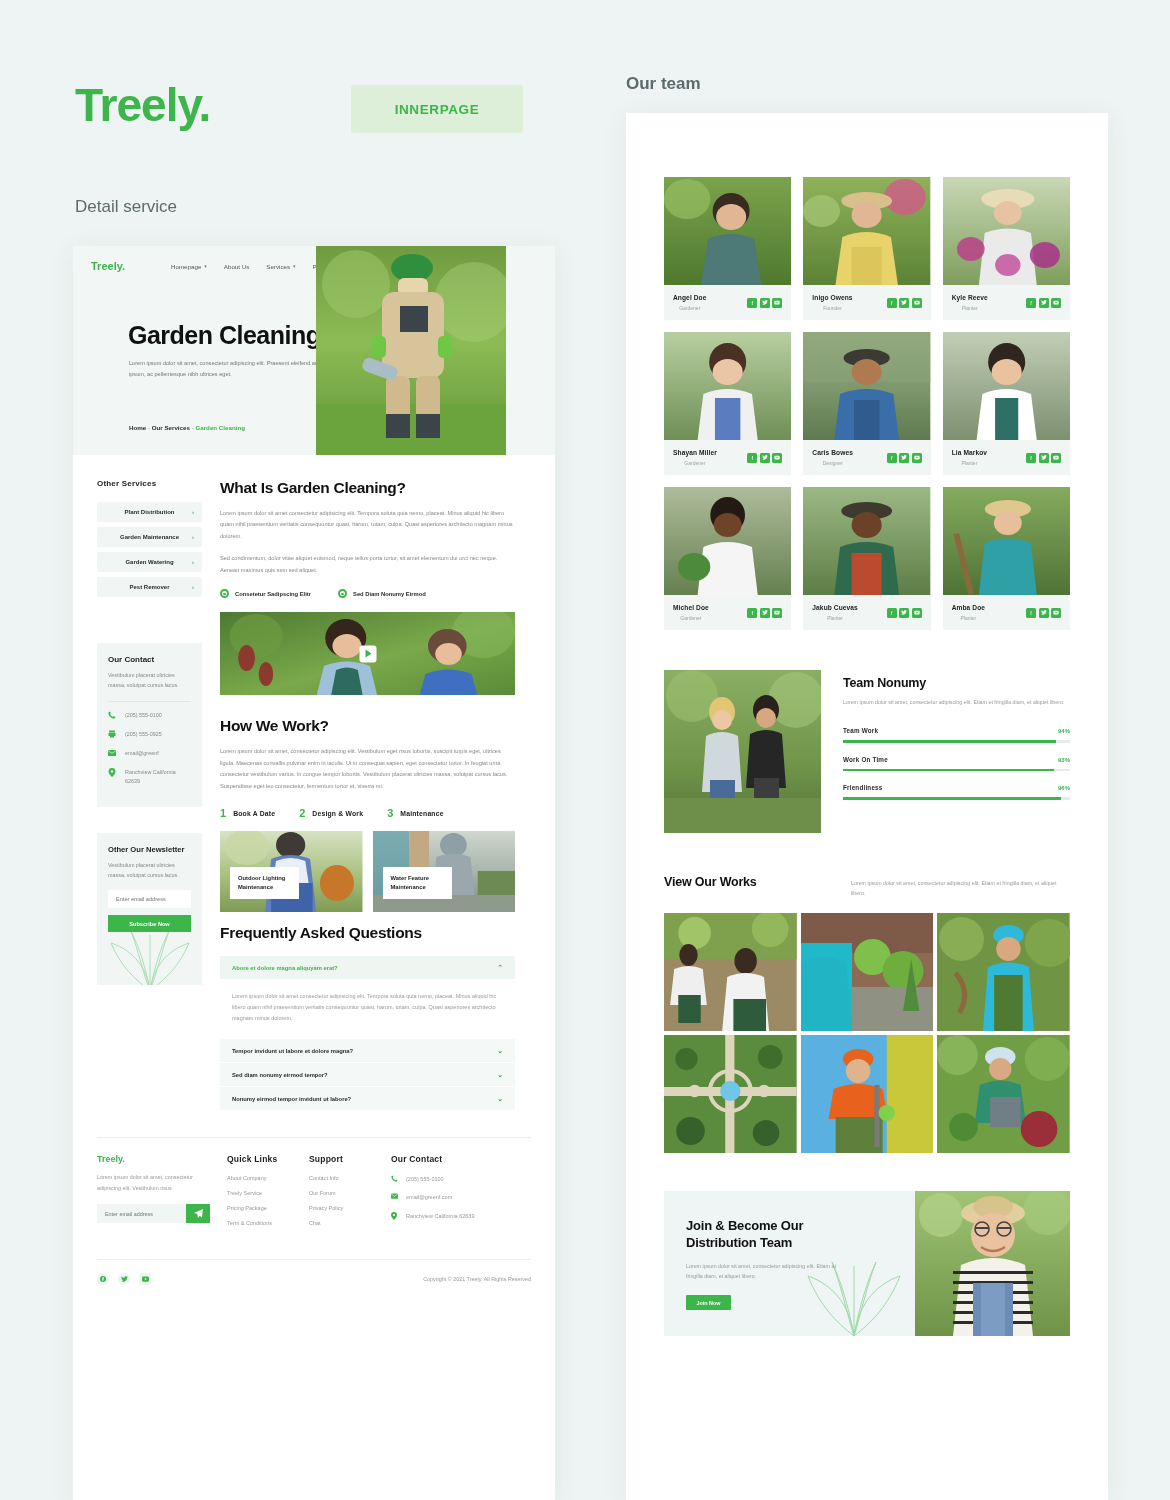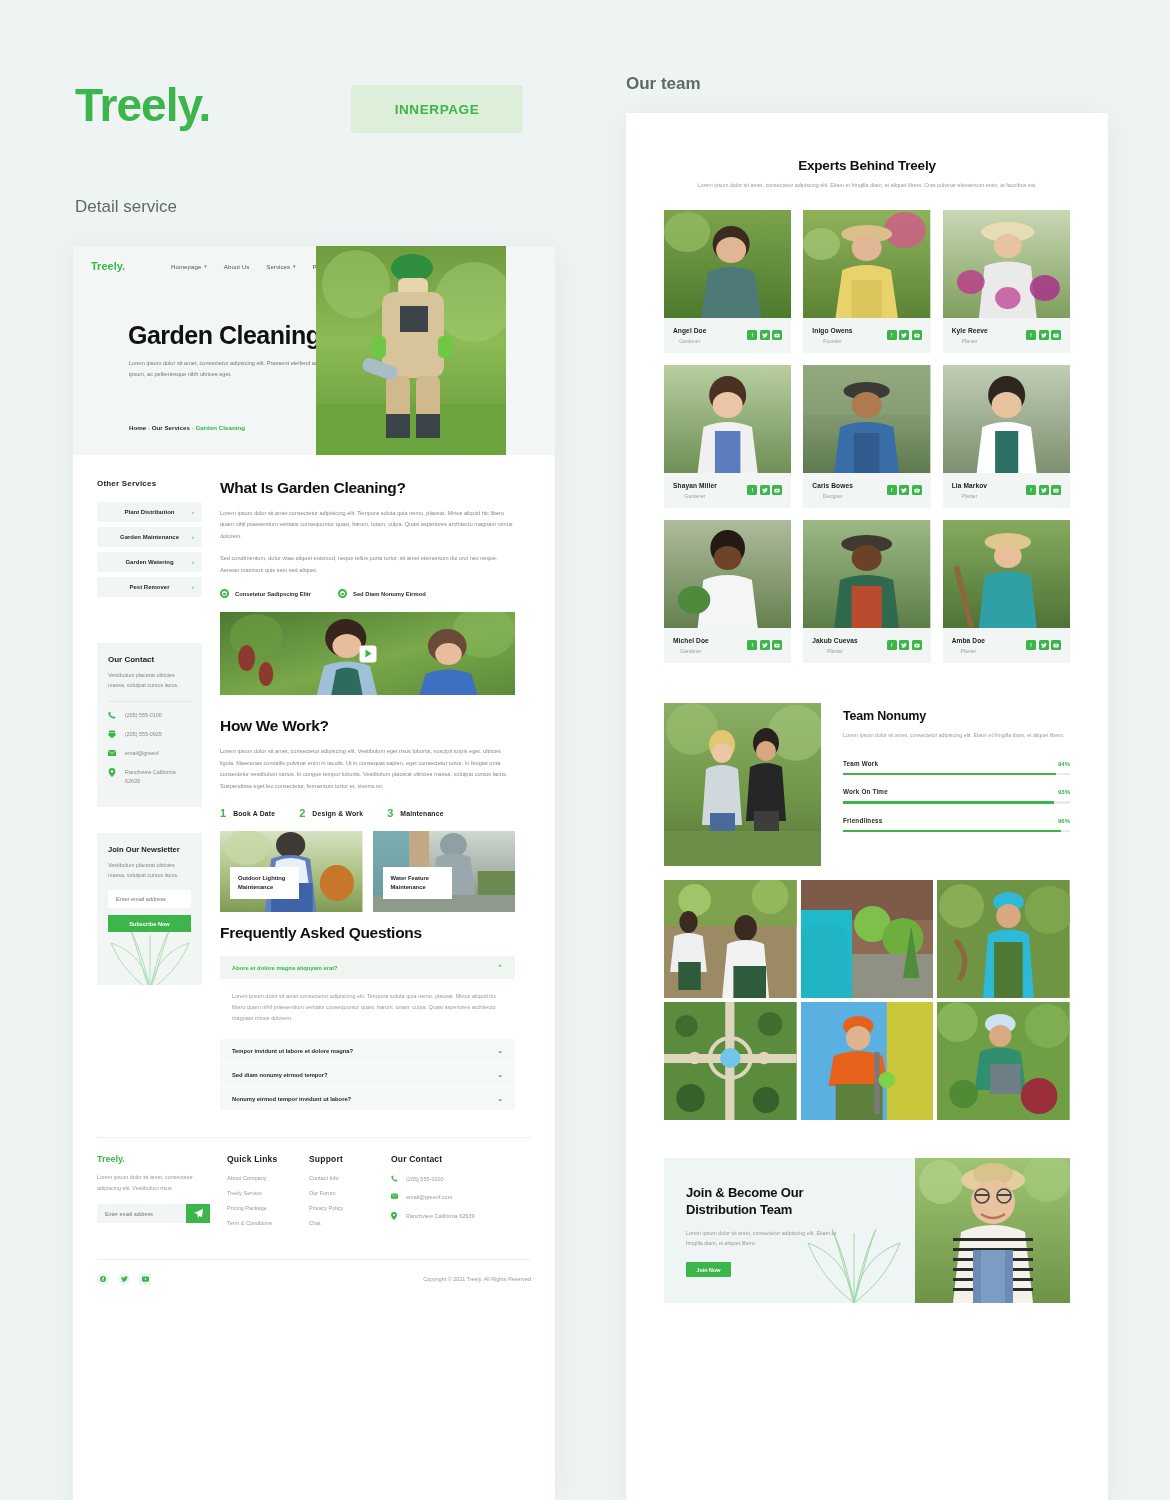--- a/index.html
+++ b/index.html
@@ -383,21 +383,21 @@
             <svg width="8" height="9" viewBox="0 0 12 16" fill="#3cb54a">
                 <path d="M6 0a6 6 0 00-6 6c0 4.5 6 10 6 10s6-5.5 6-10a6 6 0 00-6-6z"></path>
                 <circle cx="6" cy="6" r="2.2" fill="#fff"></circle>
               </svg>
           </span>
           <span class="c-txt">Ranchview California 62639</span>
         </div>
       </div>
 
       <div class="news-box">
-        <h4>Join Our Newsletter</h4>
+        <h4>Other Our Newsletter</h4>
         <p>Vestibulum placerat ultricies massa, volutpat cursus lacus.</p>
         <input class="news-input" placeholder="Enter email address" style="">
         <button class="news-btn">Subscribe Now</button>
         <svg class="leaf" width="90" height="62" viewBox="0 0 90 62">
           <g stroke="#3cb54a" fill="none" stroke-width="1">
             <path d="M45 62 C42 40 30 22 6 14 C16 38 30 50 45 62Z"></path>
             <path d="M45 62 C48 40 60 22 84 14 C74 38 60 50 45 62Z"></path>
             <path d="M45 62 C40 36 34 18 26 2 C34 24 38 44 45 62Z"></path>
             <path d="M45 62 C50 36 56 18 64 2 C56 24 52 44 45 62Z"></path>
             <path d="M45 62 L45 6"></path>
@@ -633,24 +633,20 @@
         </div>
         <div class="copyright">Copyright © 2021 Treely. All Rights Reserved</div>
       </div>
     </div>
   </div>
 </div>
 
 <div class="page" id="page-right">
   <div class="rp">
 
-    <div class="rp-head">
-      <h2>Experts Behind Treely</h2>
-      <p>Lorem ipsum dolor sit amet, consectetur adipiscing elit. Etiam et fringilla diam, et aliquet libero. Cras pulvinar elementum enim, at faucibus est.</p>
-    </div>
 
     <div class="team-grid">
 
       <div class="tcard">
         <div class="tphoto">
           <svg class="ph" viewBox="0 0 110 108" preserveAspectRatio="none">
             <defs>
                 <linearGradient id="tg1" x1="0" y1="0" x2="0" y2="1">
                   <stop offset="0%" stop-color="#7ba34c"></stop>
                   <stop offset="100%" stop-color="#4e7a2e"></stop>
@@ -1056,20 +1052,24 @@
               <span class="bar-val">96%</span>
             </div>
             <div class="bar-bg">
                 <div class="bar-fill" id="bar2" style="width: 96%;"></div>
               </div>
           </div>
         </div>
       </div>
     </div>
 
+    <div class="works-head">
+      <h3>View Our Works</h3>
+      <p>Lorem ipsum dolor sit amet, consectetur adipiscing elit. Etiam et fringilla diam, et aliquet libero.</p>
+    </div>
 
     <div class="works-grid">
       <div class="wcell">
         <svg class="ph" viewBox="0 0 130 118" preserveAspectRatio="none">
           <rect width="130" height="118" fill="#9b8a63"></rect>
             <rect y="0" width="130" height="46" fill="#7fa04c"></rect>
           <circle cx="30" cy="20" r="16" fill="#a2c468"></circle>
             <circle cx="104" cy="16" r="18" fill="#93b85c"></circle>
           <ellipse cx="80" cy="48" rx="11" ry="13" fill="#3b2a20"></ellipse>
             <path d="M62 64 q18 -8 36 0 l5 54h-46z" fill="#f2f2f2"></path>

